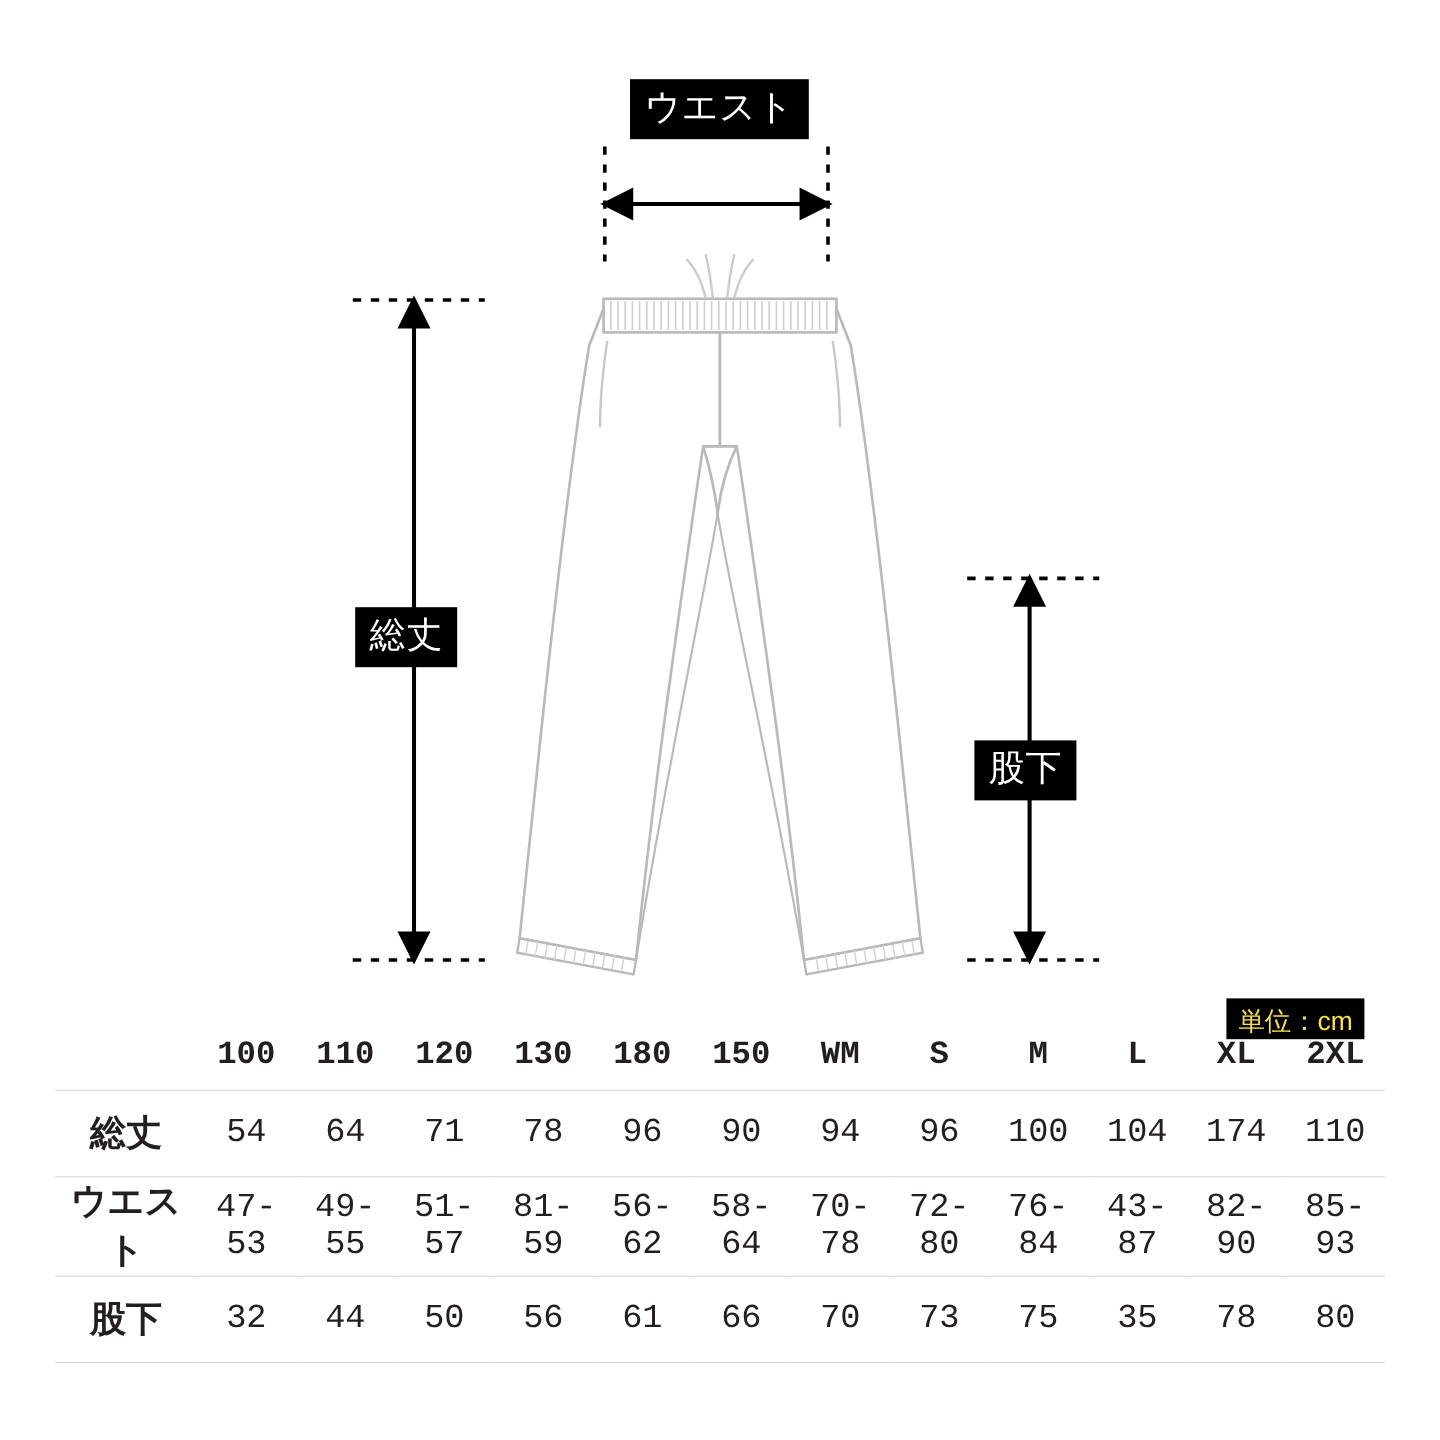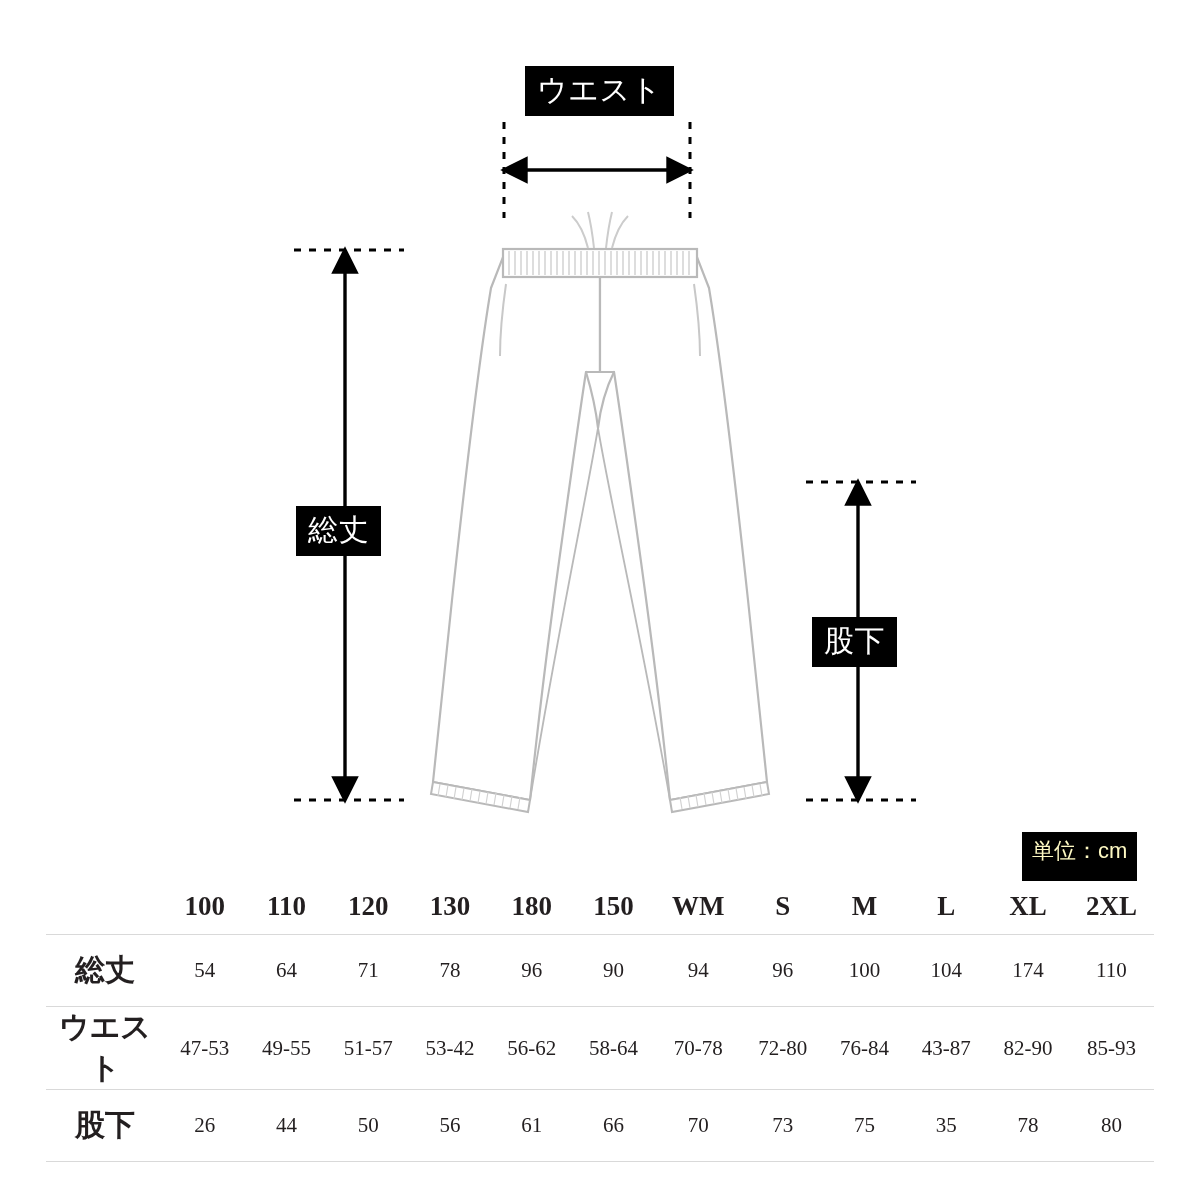--- a/index.html
+++ b/index.html
@@ -41,35 +41,35 @@
   }
   #label-waist { left: 525px; top: 66px; }
   #label-total { left: 296px; top: 506px; }
   #label-inseam { left: 812px; top: 617px; }
 
   .unit-label {
     position: absolute;
     left: 1022px;
     top: 832px;
     background: #000000;
-    color: #fef9c3;
+    color: #fde047;
     font-size: 22px;
     line-height: 1;
-    padding: 8px 10px 19px 10px;
+    padding: 8px 10px 4px 10px;
     white-space: nowrap;
   }
 
   
   #size-table {
     position: absolute;
     left: 46px;
-    top: 878px;
+    top: 852px;
     width: 1108px;
     border-collapse: collapse;
-    font-family: Liberation Serif, serif;
+    font-family: Liberation Mono, monospace;
   }
   #size-table th, #size-table td {
     text-align: center;
     vertical-align: middle;
     padding: 0;
     border: 0;
   }
   #size-table thead th {
     font-size: 27px;
     font-weight: bold;
@@ -78,21 +78,21 @@
     border-bottom: 1px solid #d9d9d9;
   }
   #size-table thead th.corner {
     width: 118px;
   }
   #size-table tbody tr {
     border-bottom: 1px solid #d9d9d9;
   }
   #size-table tbody td {
     height: 71px;
-    font-size: 21px;
+    font-size: 28px;
     color: #231f20;
   }
   #size-table tbody td.rowhead {
     font-size: 30px;
     font-weight: bold;
     text-align: center;
     letter-spacing: 0px;
   }
   #size-table tbody tr:last-child {
     border-bottom: 1px solid #d9d9d9;
@@ -271,33 +271,33 @@
       <td>100</td>
       <td>104</td>
       <td>174</td>
       <td>110</td>
     </tr>
     <tr>
       <td class="rowhead">ウエスト</td>
       <td>47-53</td>
       <td>49-55</td>
       <td>51-57</td>
-      <td>53-42</td>
+      <td>81-59</td>
       <td>56-62</td>
       <td>58-64</td>
       <td>70-78</td>
       <td>72-80</td>
       <td>76-84</td>
       <td>43-87</td>
       <td>82-90</td>
       <td>85-93</td>
     </tr>
     <tr>
       <td class="rowhead">股下</td>
-      <td>26</td>
+      <td>32</td>
       <td>44</td>
       <td>50</td>
       <td>56</td>
       <td>61</td>
       <td>66</td>
       <td>70</td>
       <td>73</td>
       <td>75</td>
       <td>35</td>
       <td>78</td>

